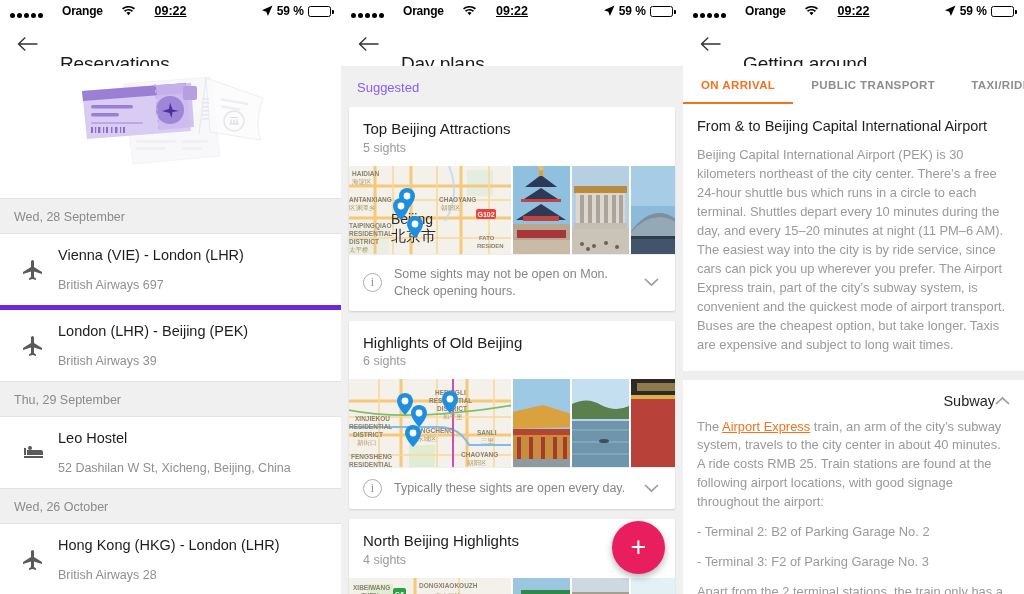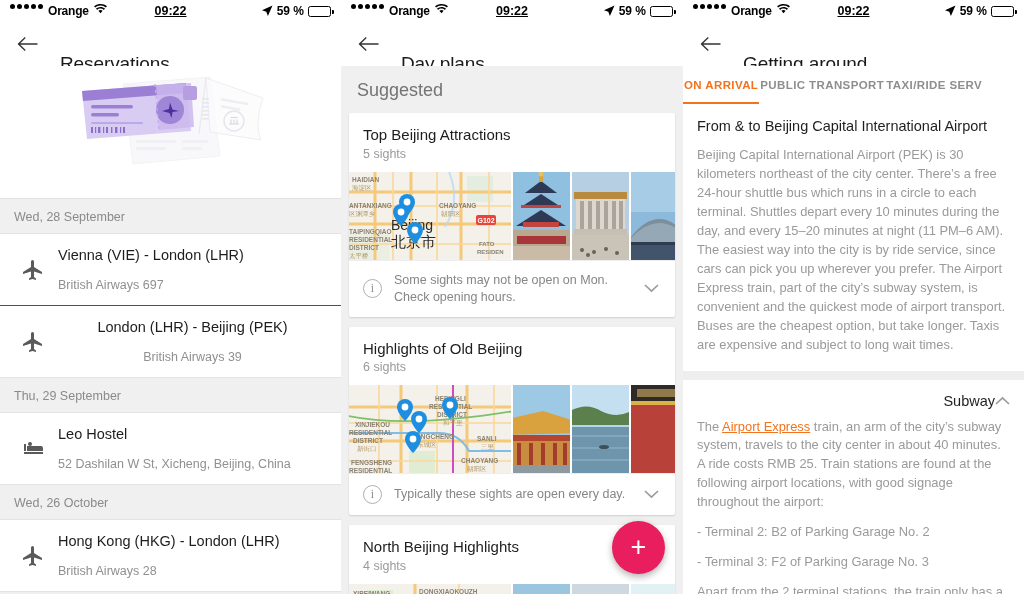--- a/index.html
+++ b/index.html
@@ -17,21 +17,21 @@
     flex: 0 0 auto;
   }
   .screen.mid { width: 342px; }
 
   
   .statusbar {
     height: 22px; display: flex; align-items: center;
     padding: 0 10px; background: #fff;
     font-size: 12px; font-weight: bold; color: #000;
   }
-  .sb-left { display: flex; align-items: flex-start; gap: 5px; flex: 1; }
+  .sb-left { display: flex; align-items: flex-end; gap: 19px; flex: 1; }
   .dots { display: flex; gap: 2px; align-items: center; }
   .dot { width: 5px; height: 5px; border-radius: 50%; background: #000; }
   .carrier { font-size: 12px; font-weight: bold; letter-spacing: -0.2px; }
   .wifi { font-size: 11px; line-height: 1; }
   .sb-center { flex: 0 0 auto; font-size: 12.5px; font-weight: bold; text-decoration: underline; }
   .sb-right { display: flex; align-items: center; gap: 4px; flex: 1; justify-content: flex-end; }
   .loc-arrow { font-size: 11px; transform: rotate(0deg); }
   .batt-pct { font-size: 12px; font-weight: bold; }
   .batt {
     width: 23px; height: 11px; border: 1.2px solid #000;
@@ -64,33 +64,33 @@
   }
   .hero-illo { position: absolute; left: 58px; top: 8px; width: 230px; height: 120px; }
   .divider-strip { height: 1px; background: #e2e2e2; }
   .list-bg { background: #f0f0f0; min-height: 30px; }
   .date-head {
     padding: 11px 14px 9px 14px;
     font-size: 12.5px; color: #8a8a8a; background: #f0f0f0;
   }
   .card-group { background: #fff; border-top: 1px solid #e3e3e3; border-bottom: 1px solid #e3e3e3; }
   .res-row { display: flex; align-items: center; padding: 12px 14px 12px 8px; background: #fff; }
-  .res-row + .res-row { border-top: 1px solid #6d28d9; text-align: center; }
+  .res-row + .res-row { border-top: 5px solid #6d28d9; }
   .res-icon {
     width: 50px; flex: 0 0 50px; display: flex; align-items: center; justify-content: center;
     color: #4a4a4a;
   }
   .res-text { flex: 1; min-width: 0; }
   .res-title { font-size: 14.5px; color: #1d1d1d; line-height: 1.3; }
   .res-sub { font-size: 12.5px; color: #909090; margin-top: 12px; line-height: 1.3; }
 
   
   .mid-body { background: #f0f0f0; height: 528px; overflow: hidden; position: relative; }
   .suggested-head {
-    padding: 14px 16px 12px 16px; font-size: 18px; color: #737373;
+    padding: 14px 16px 12px 16px; font-size: 13px; color: #8b5cf6;
     background: #f0f0f0;
   }
   .plan-card {
     background: #fff; margin: 0 8px 10px 8px; border-radius: 2px;
     box-shadow: 0 1px 2px rgba(0,0,0,0.14); overflow: hidden;
   }
   .plan-head { padding: 13px 14px 11px 14px; }
   .plan-title { font-size: 15px; color: #1d1d1d; line-height: 1.25; }
   .plan-sub { font-size: 12.5px; color: #9a9a9a; margin-top: 2px; }
   .plan-strip { display: flex; height: 88px; gap: 2px; background:#fff; }
@@ -118,21 +118,21 @@
   }
 
   
   .tabbar {
     display: flex; background: #fff; height: 38px; align-items: stretch;
     overflow: hidden; position: relative;
   }
   .tab {
     display: flex; align-items: center; white-space: nowrap;
     font-size: 11.5px; font-weight: bold; color: #8e8e8e;
-    letter-spacing: 0.4px; padding: 0 1px; position: relative;
+    letter-spacing: 0.4px; padding: 0 18px; position: relative;
   }
   .tab.active { color: #f4721c; }
   .tab.active:after {
     content: ""; position: absolute; left: 0; right: 0; bottom: 0;
     height: 2.5px; background: #f4721c;
   }
   .right-body { background: #eeeeee; height: 512px; overflow: hidden; padding-top: 0; }
   .doc-card { background: #fff; padding: 13px 14px 16px 14px; }
   .doc-h1 { font-size: 14.5px; color: #1f1f1f; margin-bottom: 10px; line-height: 1.3; }
   .doc-p { font-size: 12.9px; color: #9a9a9a; line-height: 1.47; }

